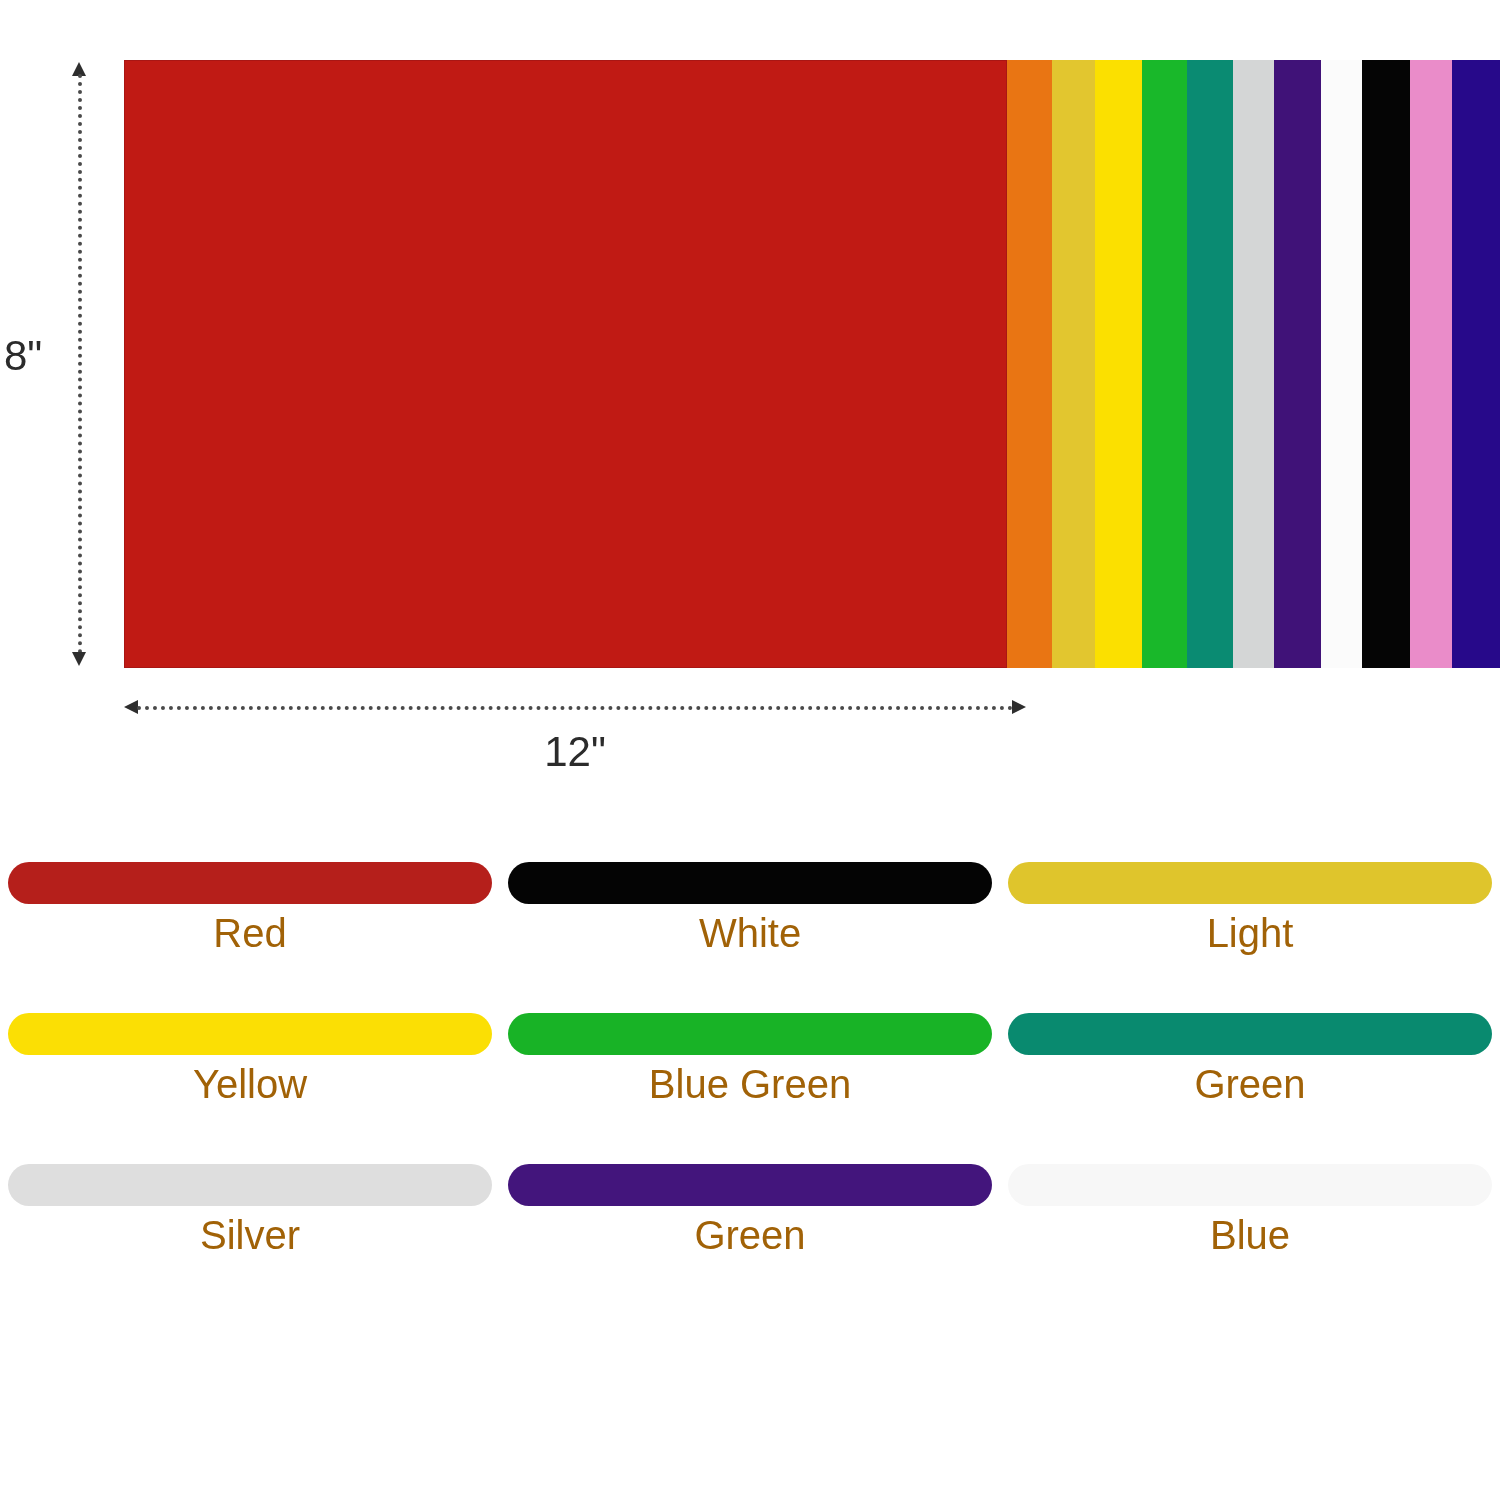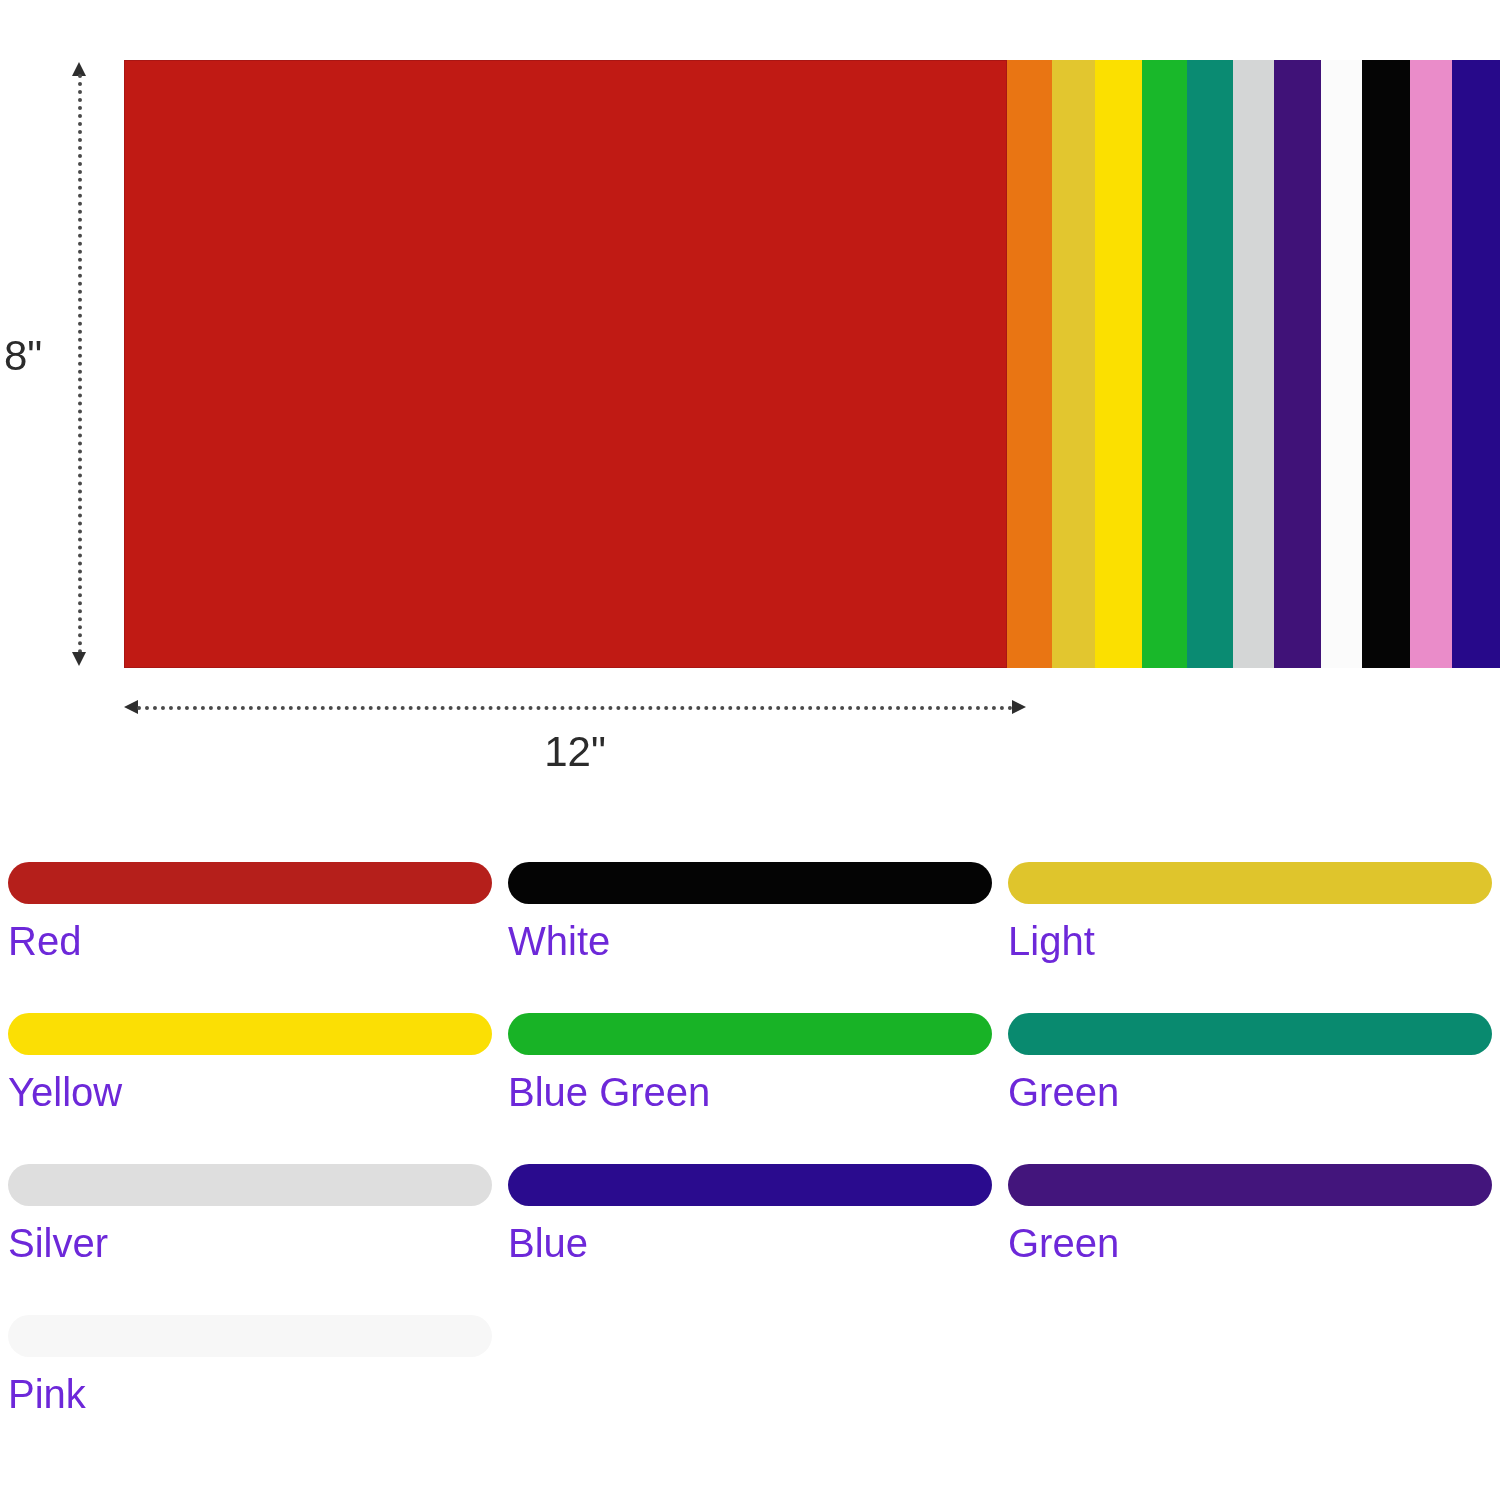--- a/index.html
+++ b/index.html
@@ -83,24 +83,24 @@
     display:flex;flex-direction:column;align-items:stretch;
     padding:0 8px;
     box-sizing:border-box;
   }
   .swatch{
     height:42px;width:100%;
     border-radius:21px;
     box-sizing:border-box;
   }
   .legend-label{
-    margin-top:16px;
-    text-align:left;
+    margin-top:8px;
+    text-align:center;
     font-size:40px;
-    color:#6d28d9;
+    color:#a16207;
     line-height:1.08;
     white-space:nowrap;
   }
 </style>
 </head>
 <body>
 
 <div id="diagram">
 
   <div id="sheet-stack">
@@ -156,24 +156,20 @@
     </div>
     <div class="legend-cell">
       <div class="swatch" style="background: rgb(9, 138, 111);"></div>
       <div class="legend-label">Green</div>
     </div>
     <div class="legend-cell">
       <div class="swatch" style="background: rgb(222, 222, 222);"></div>
       <div class="legend-label">Silver</div>
     </div>
     <div class="legend-cell">
-      <div class="swatch" style="background: rgb(42, 11, 142);"></div>
-      <div class="legend-label">Blue</div>
-    </div>
-    <div class="legend-cell">
       <div class="swatch" style="background: rgb(67, 21, 124);"></div>
       <div class="legend-label">Green</div>
     </div>
     <div class="legend-cell">
       <div class="swatch" style="background: rgb(247, 247, 247);"></div>
-      <div class="legend-label">Pink</div>
+      <div class="legend-label">Blue</div>
     </div>
   </div>
 
 </body></html>

